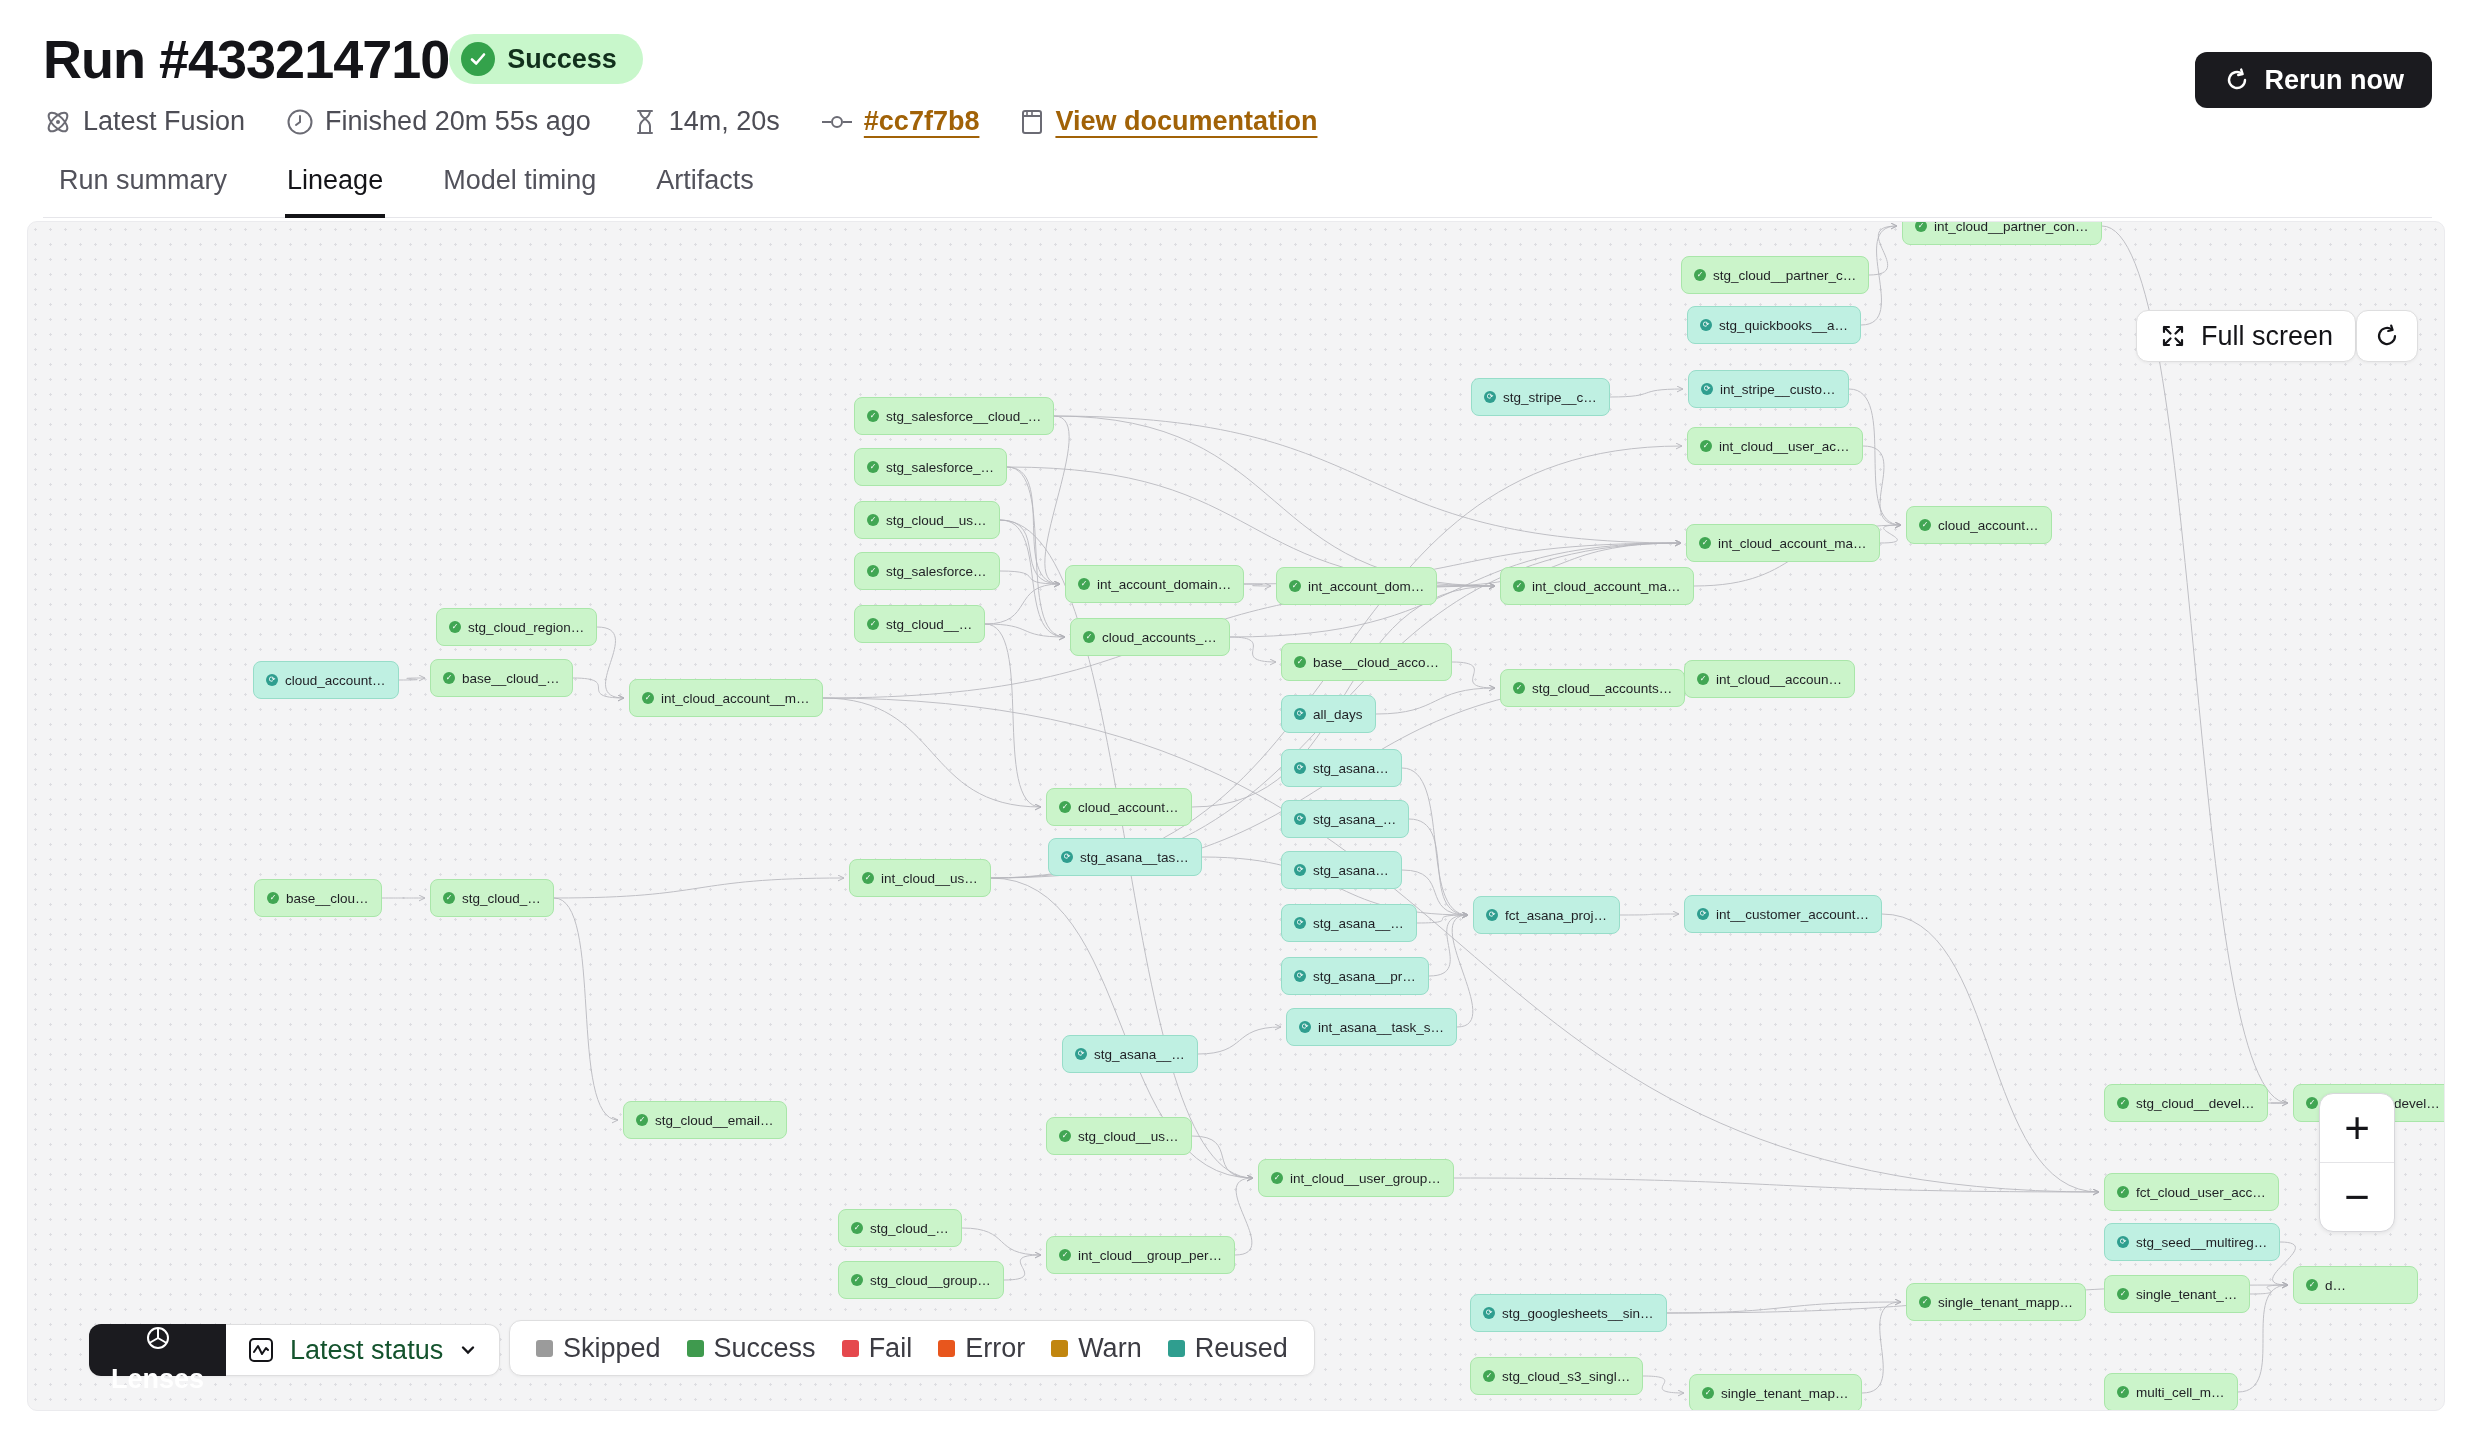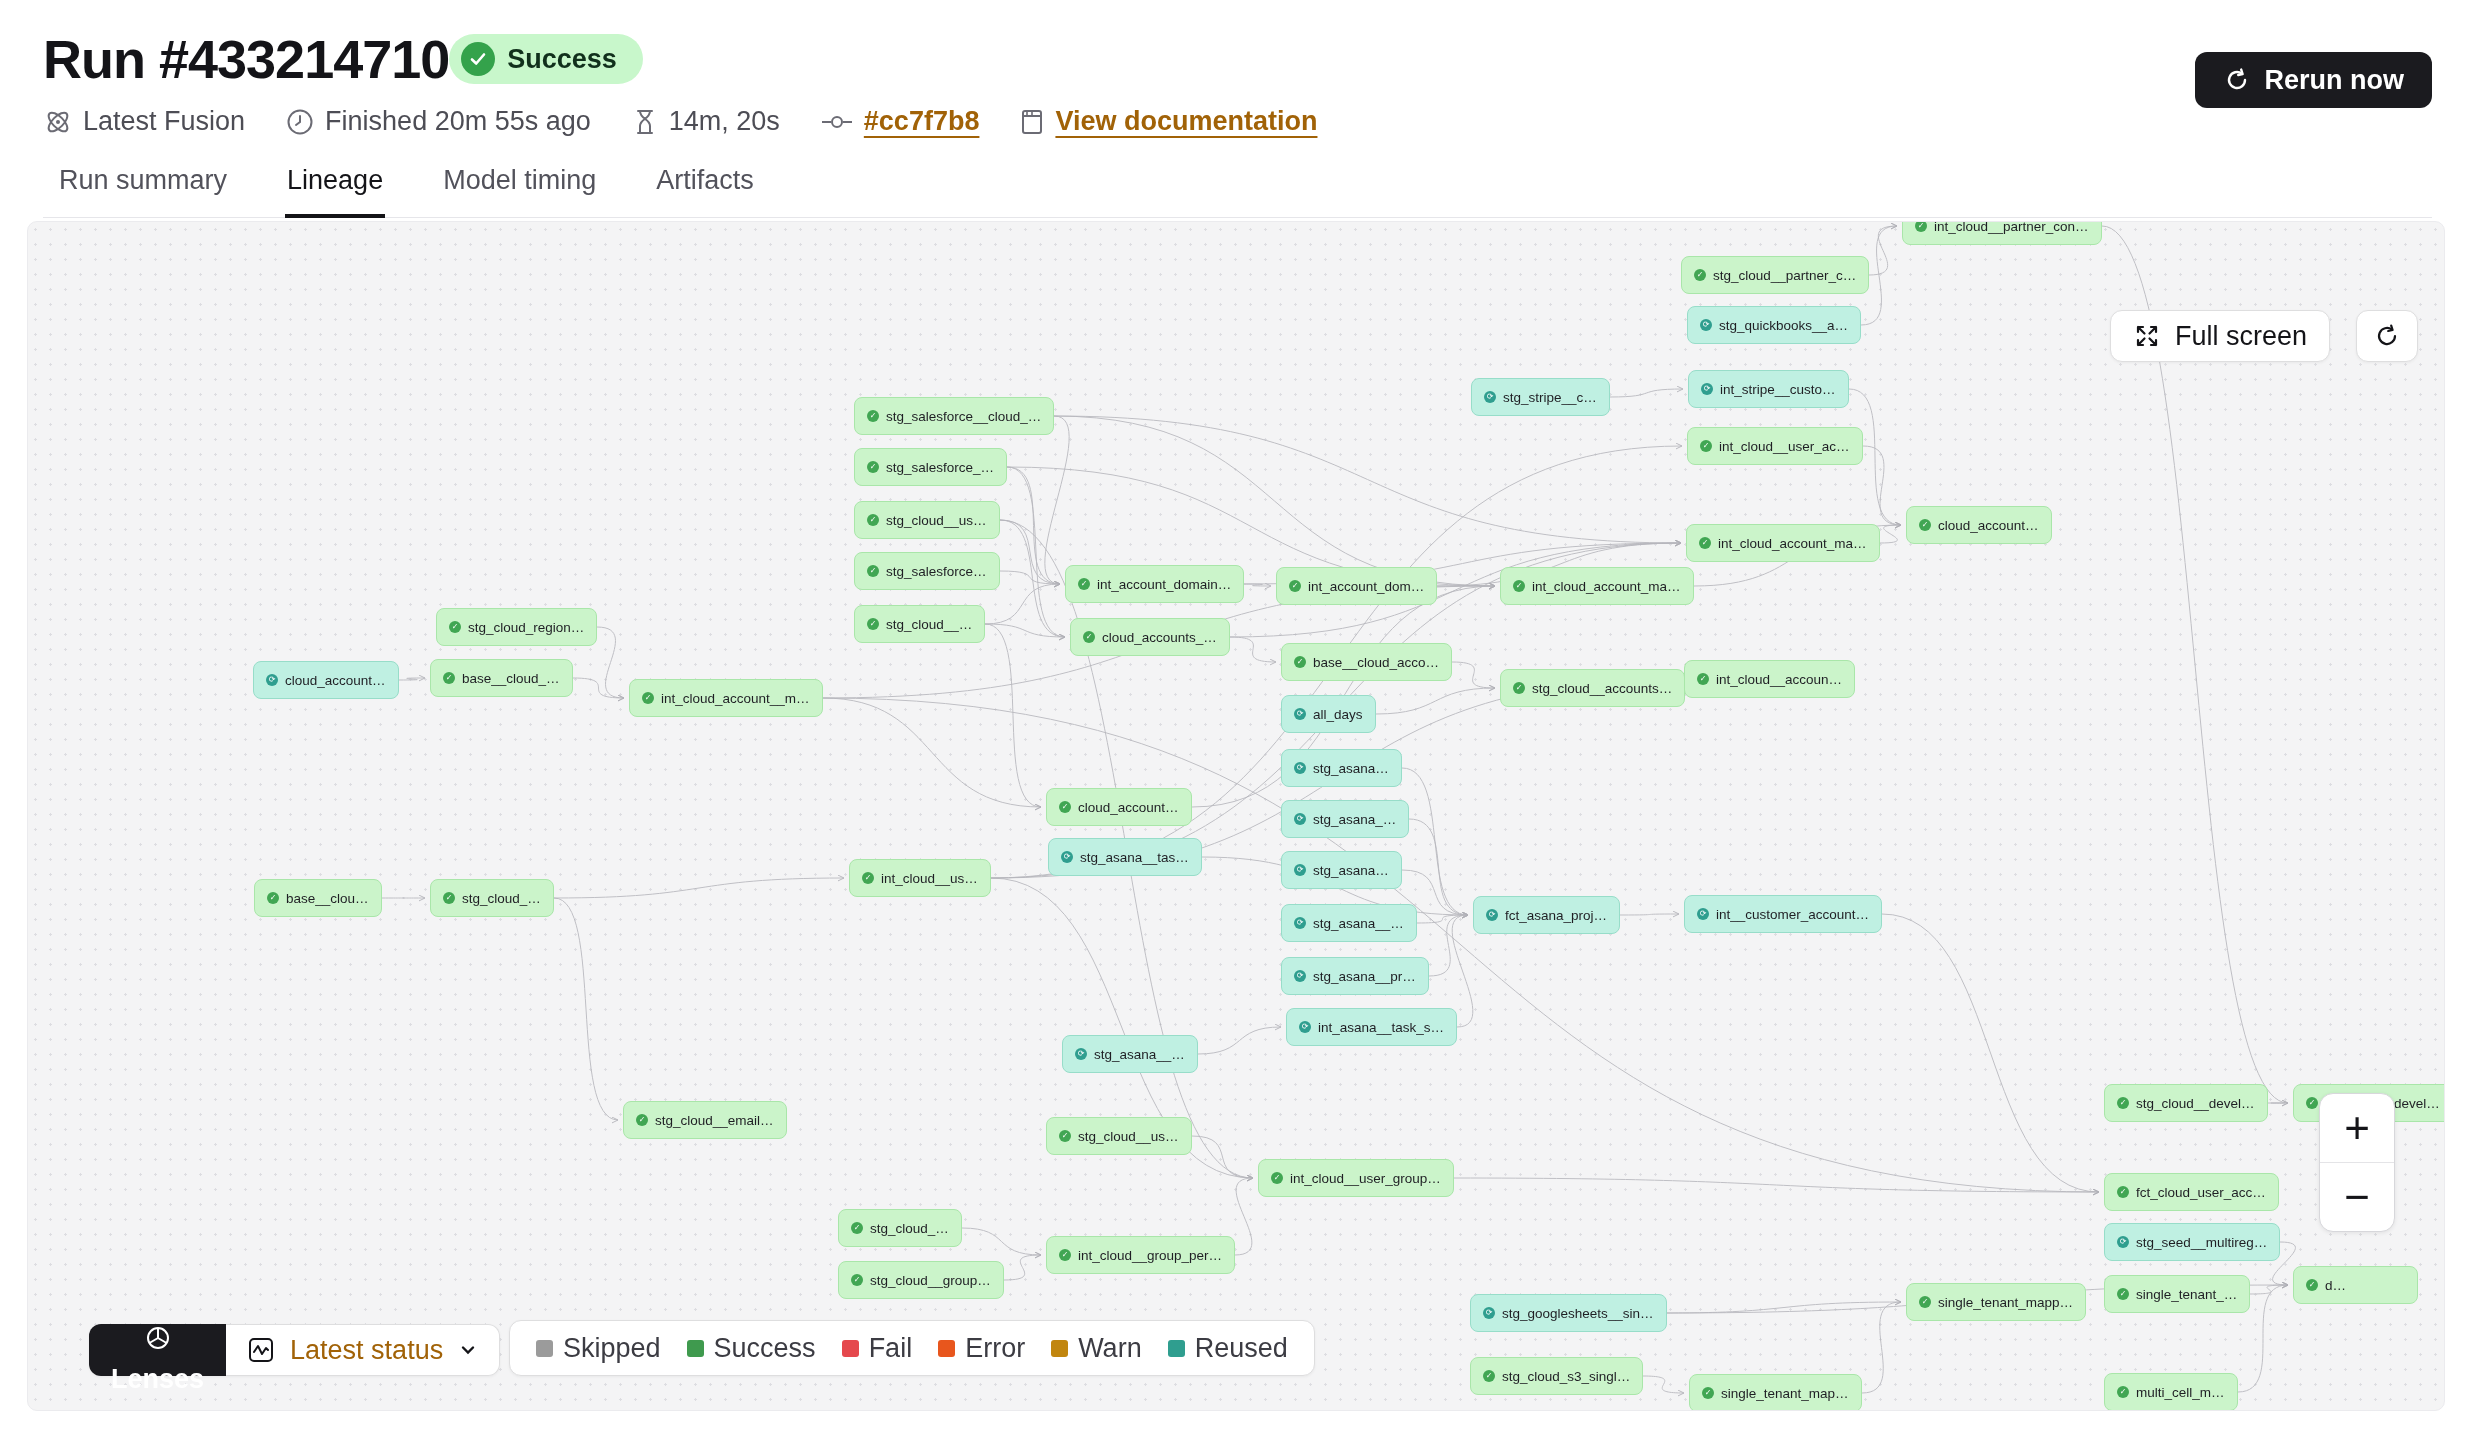--- a/index.html
+++ b/index.html
@@ -36,34 +36,34 @@
   .node{position:absolute;height:38px;display:inline-flex;align-items:center;gap:7px;padding:0 12px;
         border-radius:8px;font-size:13.5px;color:#1f1f24;white-space:nowrap;box-sizing:border-box;
         cursor:pointer;}
   .node.success{background:#cbf4ca;border:1px solid #a9e6a9;}
   .node.reused{background:#bff0e2;border:1px solid #97ddc9;}
   .dot{width:12px;height:12px;border-radius:50%;flex:0 0 auto;display:flex;align-items:center;
        justify-content:center;font-size:8px;color:#fff;line-height:1;}
   .node.success .dot{background:#41a653;}
   .node.reused .dot{background:#2f9e8f;}
 
-  .ctl-top{position:absolute;top:88px;right:26px;display:flex;gap:26px;z-index:3;margin-left:20px;}
+  .ctl-top{position:absolute;top:88px;right:26px;display:flex;gap:0;z-index:3;margin-left:20px;}
   .btn-white{display:flex;align-items:center;gap:14px;background:#fff;border:1px solid #dededf;
              border-radius:12px;height:52px;padding:0 22px;font-family:inherit;font-size:27px;
              font-weight:500;color:#141418;cursor:pointer;box-shadow:0 1px 3px rgba(0,0,0,.05);}
   .btn-square{width:62px;justify-content:center;padding:0;}
 
   .lenses-bar{position:absolute;left:61px;bottom:34px;display:flex;z-index:3;
               border-radius:12px;box-shadow:0 1px 3px rgba(0,0,0,.05);}
   .lenses-btn{display:flex;align-items:center;gap:12px;background:#1b1b1f;color:#fff;border:none;
               border-radius:12px 0 0 12px;height:52px;padding:0 22px;font-family:inherit;
               font-size:27px;font-weight:600;cursor:pointer;flex-direction:column;}
   .lens-select{display:flex;align-items:center;gap:14px;background:#fff;border:1px solid #dededf;
                border-left:none;border-radius:0 12px 12px 0;height:52px;padding:0 20px;
-               font-family:inherit;font-size:27px;color:#a16207;cursor:pointer;}
+               font-family:inherit;font-size:27px;color:#14532d;cursor:pointer;}
   .legend{position:absolute;left:481px;bottom:34px;display:flex;align-items:center;gap:26px;
           background:#fff;border:1px solid #dededf;border-radius:12px;height:54px;padding:0 26px;
           z-index:3;font-size:27px;color:#3c3c43;box-shadow:0 1px 3px rgba(0,0,0,.05);}
   .legend-item{display:flex;align-items:center;gap:10px;}
   .sq{width:17px;height:17px;border-radius:3px;display:inline-block;}
 
   .zoomctl{position:absolute;right:49px;bottom:-2px;transform:translateY(-180px);width:74px;
            background:#fff;border:1px solid #d7d7db;border-radius:14px;z-index:4;overflow:hidden;
            box-shadow:0 1px 4px rgba(0,0,0,.08);}
   .zoomctl button{display:block;width:100%;height:68px;background:none;border:none;font-size:44px;

